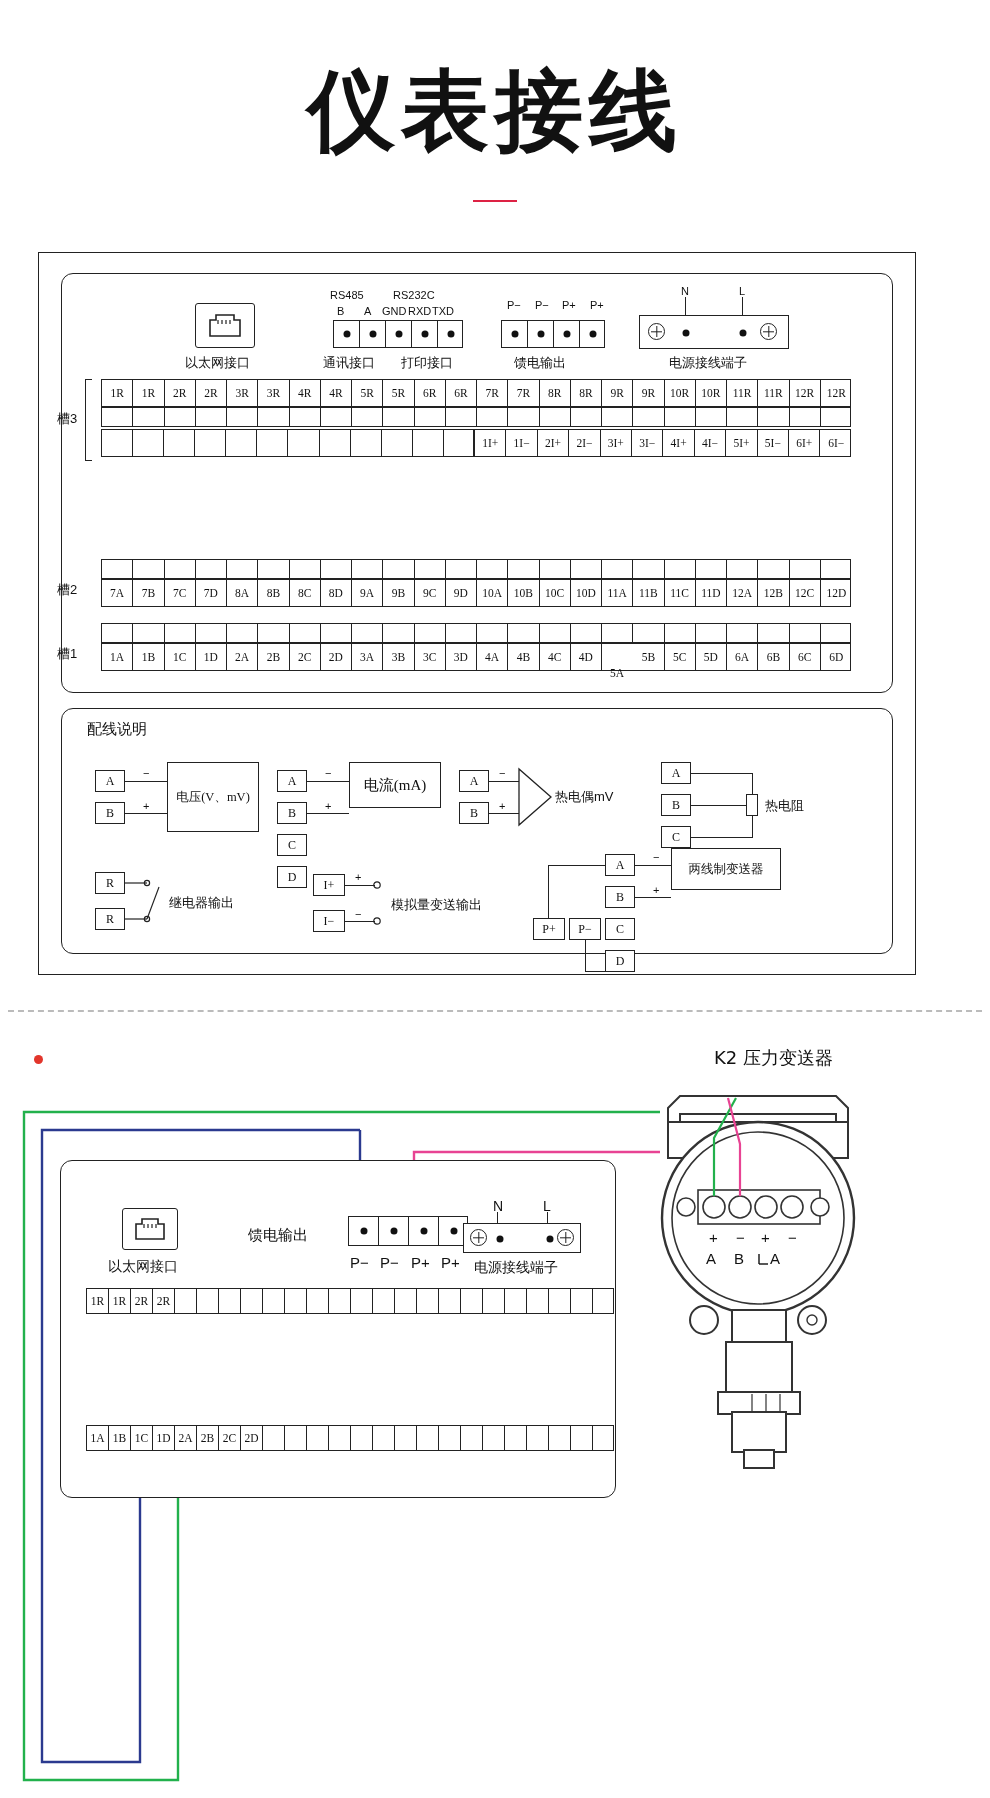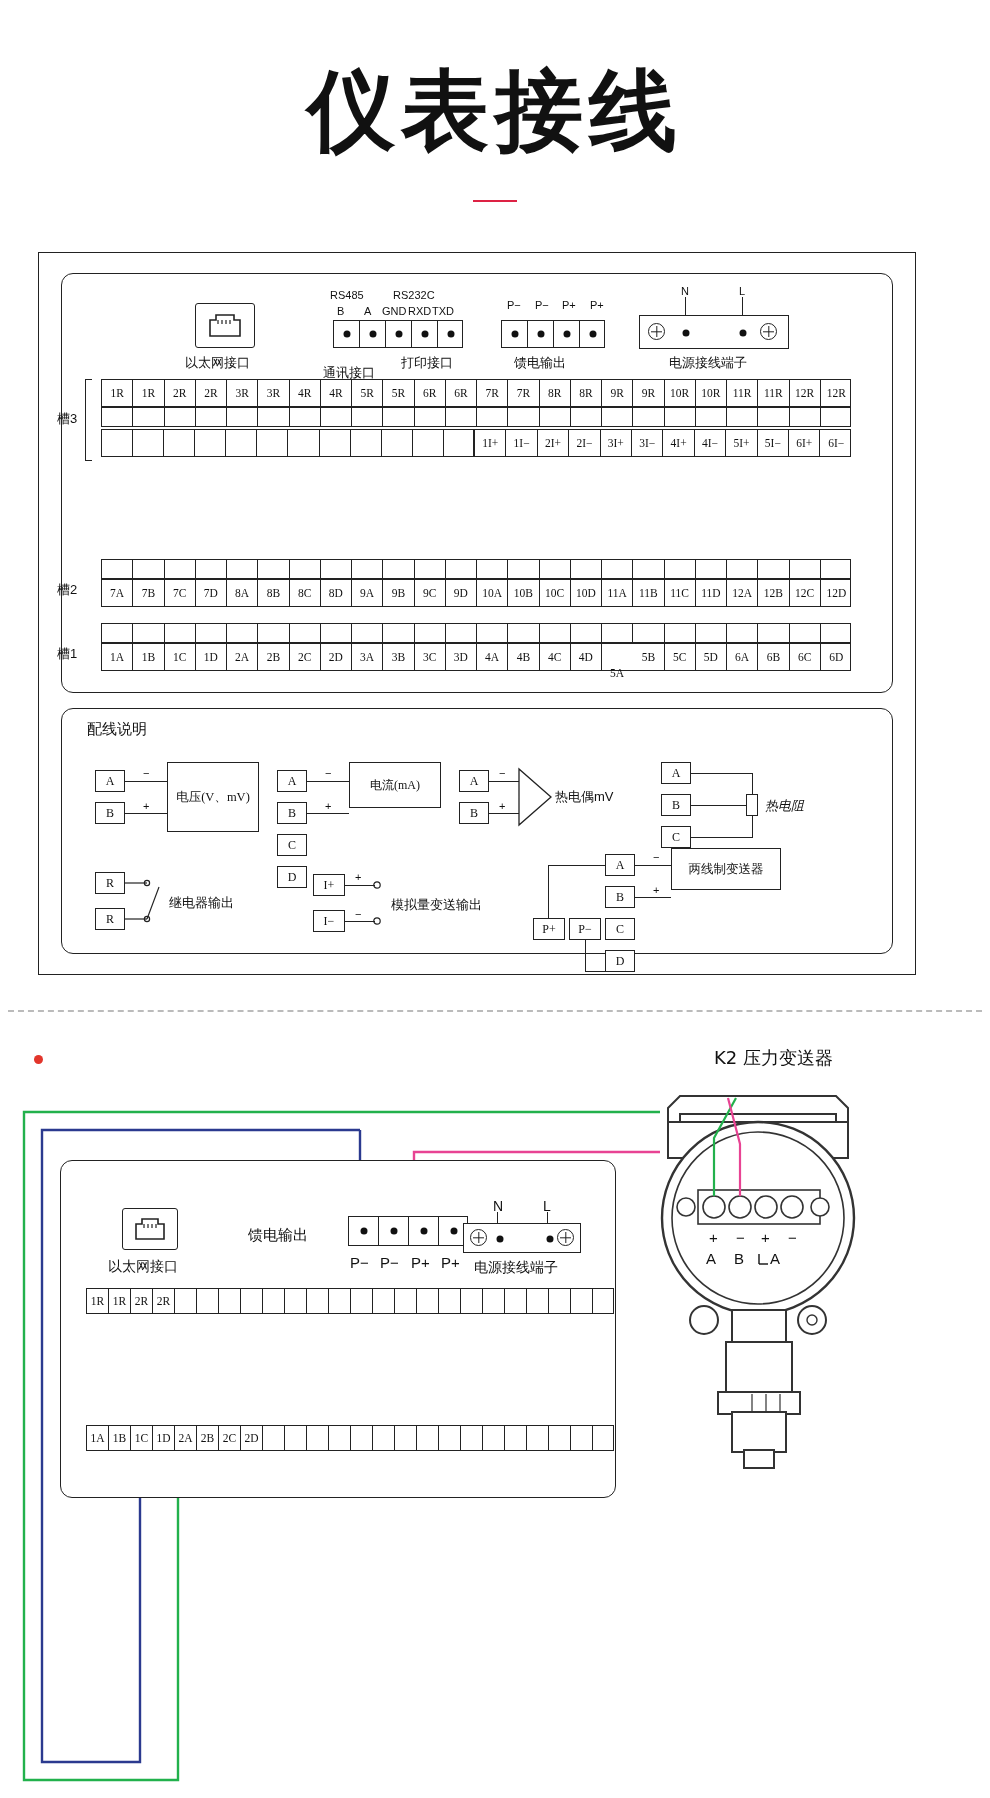--- a/index.html
+++ b/index.html
@@ -124,21 +124,21 @@
       <div class="cell" style="left:52px;width:26px;">
           <span class="dot"></span>
         </div>
       <div class="cell" style="left:78px;width:26px;">
           <span class="dot"></span>
         </div>
       <div class="cell" style="left:104px;width:26px;">
           <span class="dot"></span>
         </div>
     </div>
-    <div class="lab-cn" style="left:284px;top:113px;">通讯接口</div>
+    <div class="lab-cn" style="left:284px;top:103px;">通讯接口</div>
     <div class="lab-cn" style="left:362px;top:103px;">打印接口</div>
 
     <div class="lab-sm" style="left:468px;top:47px;">P−</div>
     <div class="lab-sm" style="left:496px;top:47px;">P−</div>
     <div class="lab-sm" style="left:523px;top:47px;">P+</div>
     <div class="lab-sm" style="left:551px;top:47px;">P+</div>
     <div class="dotstrip" style="left:462px;top:67px;width:104px;height:28px;">
       <div class="cell" style="left:0;width:26px;">
           <span class="dot"></span>
         </div>
@@ -370,21 +370,21 @@
     <div class="box-sm" style="left:128px;top:509px;width:92px;height:70px;font-size:12.5px;">电压(V、mV)</div>
 
     <div class="box-sm" style="left:238px;top:517px;width:30px;height:22px;">A</div>
     <div class="box-sm" style="left:238px;top:549px;width:30px;height:22px;">B</div>
     <div class="box-sm" style="left:238px;top:581px;width:30px;height:22px;">C</div>
     <div class="box-sm" style="left:238px;top:613px;width:30px;height:22px;">D</div>
     <div class="ln ln-h" style="left:268px;top:528px;width:42px;"></div>
     <div class="ln ln-h" style="left:268px;top:560px;width:42px;"></div>
     <div class="lab-sm" style="left:286px;top:515px;">−</div>
     <div class="lab-sm" style="left:286px;top:548px;">+</div>
-    <div class="box-sm" style="left:310px;top:509px;width:92px;height:46px;font-size:12px;">电流(mA)</div>
+    <div class="box-sm" style="left:310px;top:509px;width:92px;height:46px;font-size:15px;">电流(mA)</div>
 
     <div class="box-sm" style="left:420px;top:517px;width:30px;height:22px;">A</div>
     <div class="box-sm" style="left:420px;top:549px;width:30px;height:22px;">B</div>
     <div class="ln ln-h" style="left:450px;top:528px;width:30px;"></div>
     <div class="ln ln-h" style="left:450px;top:560px;width:30px;"></div>
     <div class="lab-sm" style="left:460px;top:515px;">−</div>
     <div class="lab-sm" style="left:460px;top:548px;">+</div>
     <div class="tx" style="left:478px;top:514px;">
       <svg width="36" height="60" viewBox="0 0 36 60">
           <path d="M2 2 L2 58 L34 30 Z" fill="none" stroke="#222" stroke-width="1.3"></path>
@@ -394,21 +394,21 @@
 
     <div class="box-sm" style="left:622px;top:509px;width:30px;height:22px;">A</div>
     <div class="box-sm" style="left:622px;top:541px;width:30px;height:22px;">B</div>
     <div class="box-sm" style="left:622px;top:573px;width:30px;height:22px;">C</div>
     <div class="ln ln-h" style="left:652px;top:520px;width:62px;"></div>
     <div class="ln ln-h" style="left:652px;top:552px;width:62px;"></div>
     <div class="ln ln-h" style="left:652px;top:584px;width:62px;"></div>
     <div class="ln ln-v" style="left:713px;top:520px;height:22px;"></div>
     <div class="ln ln-v" style="left:713px;top:562px;height:23px;"></div>
     <div class="box-sm" style="left:707px;top:541px;width:12px;height:22px;"></div>
-    <div class="lab-cn" style="left:726px;top:546px;font-size:13px;font-style:italic;">热电阻</div>
+    <div class="lab-cn" style="left:726px;top:546px;font-size:13px;">热电阻</div>
 
     <div class="box-sm" style="left:56px;top:619px;width:30px;height:22px;">R</div>
     <div class="box-sm" style="left:56px;top:655px;width:30px;height:22px;">R</div>
     <div class="tx" style="left:86px;top:618px;">
       <svg width="46" height="62" viewBox="0 0 46 62">
         <path d="M0 12 L22 12" stroke="#222" stroke-width="1.2" fill="none"></path>
         <path d="M0 48 L22 48" stroke="#222" stroke-width="1.2" fill="none"></path>
         <path d="M22 48 L34 16" stroke="#222" stroke-width="1.2" fill="none"></path>
         <circle cx="22" cy="12" r="2.6" fill="none" stroke="#222" stroke-width="1.2"></circle>
         <circle cx="22" cy="48" r="2.6" fill="none" stroke="#222" stroke-width="1.2"></circle>

